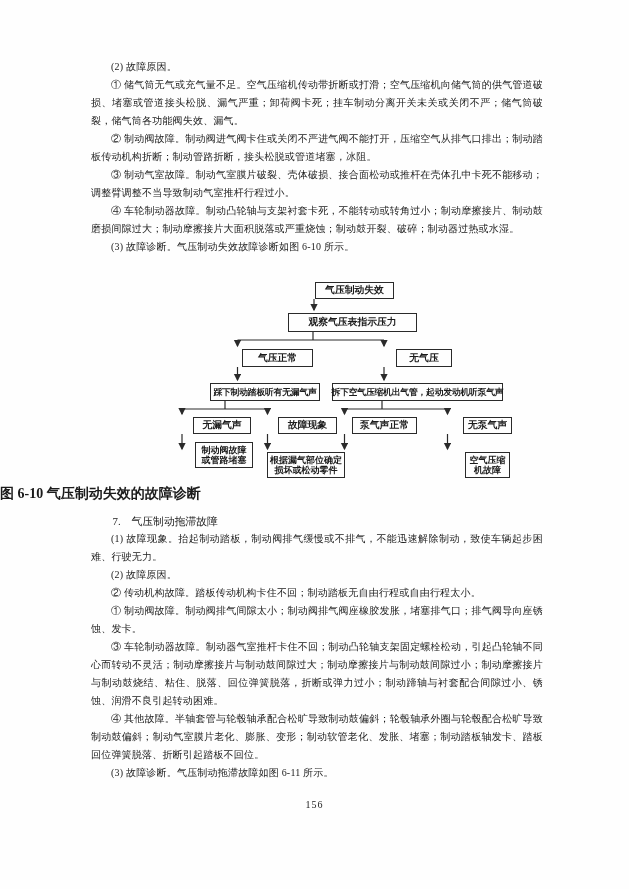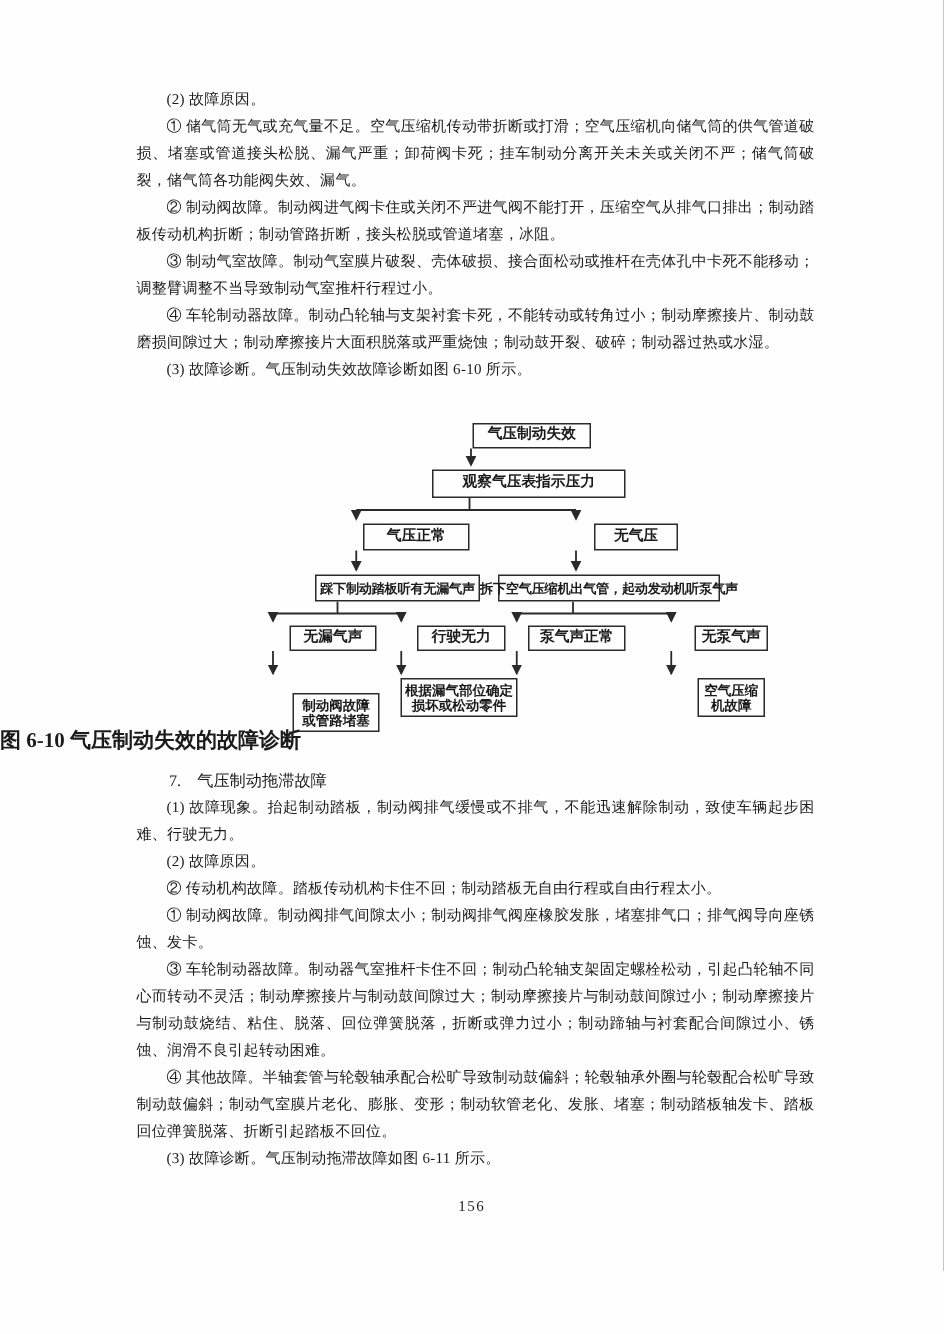--- a/index.html
+++ b/index.html
@@ -101,26 +101,26 @@
         <path d="M344.5 156 V171" marker-end="url(#ah)"></path>
         <path d="M447.5 156 V171" marker-end="url(#ah)"></path>
       </g>
     </svg>
 
     <div class="fc-box" style="left:275px; top:4px;  width:79px;  height:17px;">气压制动失效</div>
     <div class="fc-box" style="left:248px; top:35px; width:129px; height:19px;">观察气压表指示压力</div>
     <div class="fc-box" style="left:202px; top:71px; width:71px;  height:18px;">气压正常</div>
     <div class="fc-box" style="left:356px; top:71px; width:56px;  height:18px;">无气压</div>
     <div class="fc-box fc-small" style="left:170px; top:105px; width:110px; height:18px;">踩下制动踏板听有无漏气声</div>
-    <div class="fc-box fc-small" style="left:292px; top:105px; width:148px; height:18px;">拆下空气压缩机出气管，起动发动机听泵气声</div>
+    <div class="fc-box fc-small" style="left:292px; top:105px; width:171px; height:18px;">拆下空气压缩机出气管，起动发动机听泵气声</div>
     <div class="fc-box" style="left:153px; top:139px; width:58px; height:17px;">无漏气声</div>
-    <div class="fc-box" style="left:238px; top:139px; width:59px; height:17px;">行驶无力</div>
+    <div class="fc-box" style="left:238px; top:139px; width:59px; height:17px;">故障现象</div>
     <div class="fc-box" style="left:312px; top:139px; width:65px; height:17px;">泵气声正常</div>
     <div class="fc-box" style="left:423px; top:139px; width:49px; height:17px;">无泵气声</div>
-    <div class="fc-box fc-result" style="left:155px; top:184px; width:58px; height:26px;">制动阀故障 或管路堵塞</div>
+    <div class="fc-box fc-result" style="left:155px; top:164px; width:58px; height:26px;">制动阀故障 或管路堵塞</div>
     <div class="fc-box fc-result" style="left:227px; top:174px; width:78px; height:26px;">根据漏气部位确定损坏或松动零件</div>
     <div class="fc-box fc-result" style="left:425px; top:174px; width:45px; height:26px;">空气压缩 机故障</div>
 
     <div class="fig-caption">图 6-10 气压制动失效的故障诊断</div>
   </div>
 
   <div class="text-block text-bottom">
     <p class="heading">7.　气压制动拖滞故障</p>
     <p class="para">(1) 故障现象。抬起制动踏板，制动阀排气缓慢或不排气，不能迅速解除制动，致使车辆起步困难、行驶无力。</p>
     <p class="para">(2) 故障原因。</p>

